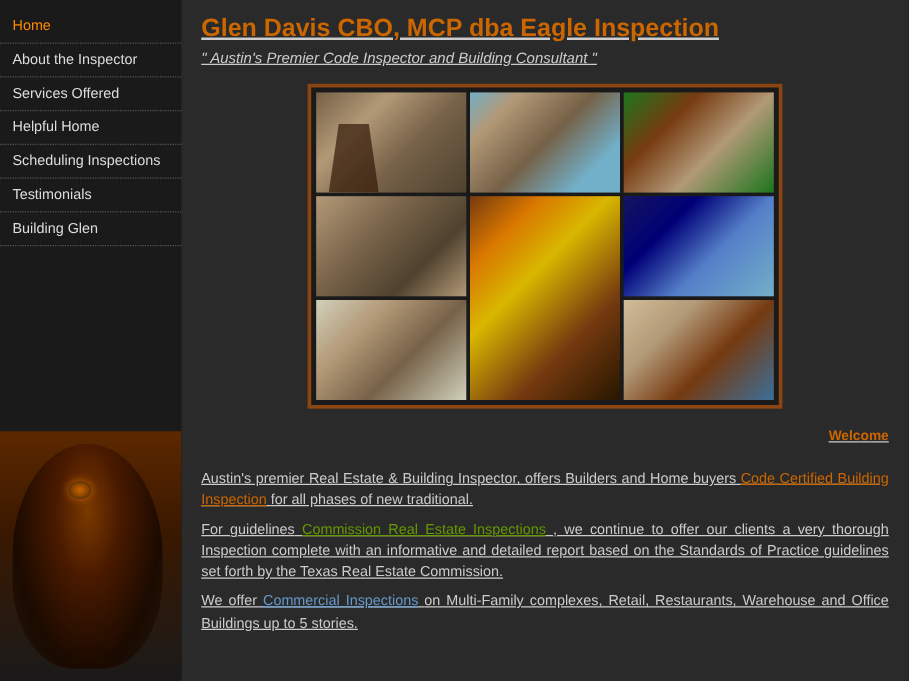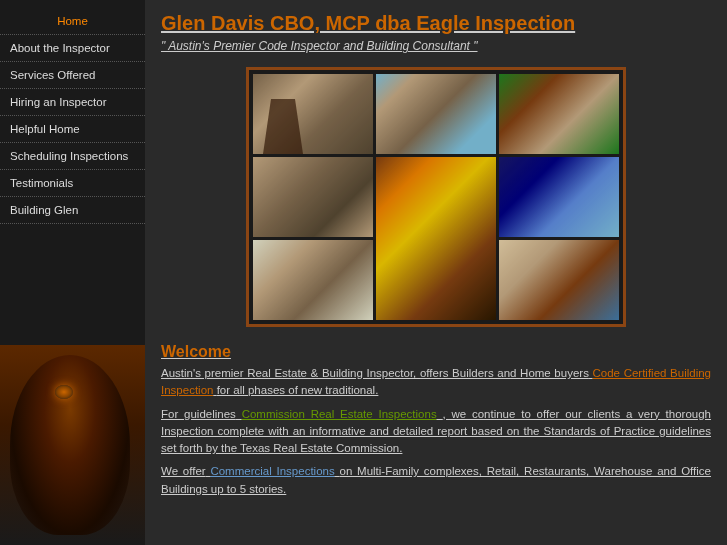--- a/index.html
+++ b/index.html
@@ -70,21 +70,20 @@
       color: #ddd;
       font-size: 11.5px;
       text-decoration: none;
       border-bottom: 1px dotted #555;
       cursor: pointer;
       background: transparent;
     }
 
     .nav-item.active {
       color: #ff8800;
-      text-align: center;
     }
 
     
     #main {
       flex: 1;
       background: #2a2a2a;
       overflow-y: auto;
       padding: 12px 16px;
       text-decoration: underline;
     }
@@ -167,24 +166,25 @@
       height: 55px;
       background: rgba(60,30,10,0.7);
       clip-path: polygon(20% 0%, 80% 0%, 100% 100%, 0% 100%);
     }
 
     #welcome-section {
       margin-top: 10px;
     }
 
     #welcome-title {
-      font-size: 16px;
+      font-size: 11px;
       font-weight: bold;
       color: #cc6600;
-      margin-bottom: 4px;
+      margin-bottom: 20px;
+      text-align: right;
     }
 
     #welcome-text p {
       margin-bottom: 6px;
       color: #ccc;
       font-size: 11.5px;
       line-height: 1.5;
       text-align: justify;
     }
 
@@ -202,21 +202,20 @@
     }
   </style>
 </head>
 <body>
 
 <div id="sidebar">
   <nav class="nav-items">
     <a class="nav-item active">Home</a>
     <a class="nav-item">About the Inspector</a>
     <a class="nav-item">Services Offered</a>
-    <a class="nav-item">Hiring an Inspector</a>
     <a class="nav-item">Helpful Home</a>
     <a class="nav-item">Scheduling Inspections</a>
     <a class="nav-item">Testimonials</a>
     <a class="nav-item">Building Glen</a>
   </nav>
   <div id="sidebar-eagle"></div>
 </div>
 
 <div id="main">
   <h1 id="page-title">Glen Davis CBO, MCP dba Eagle Inspection</h1>

